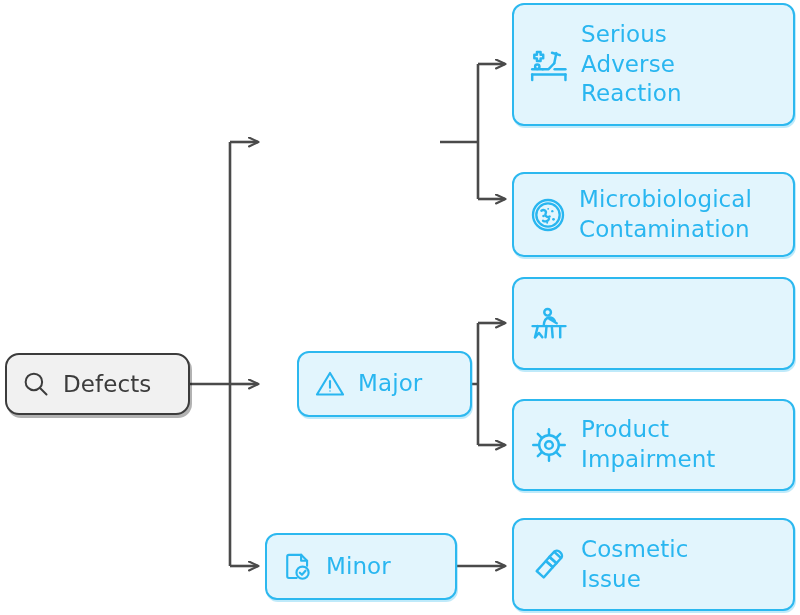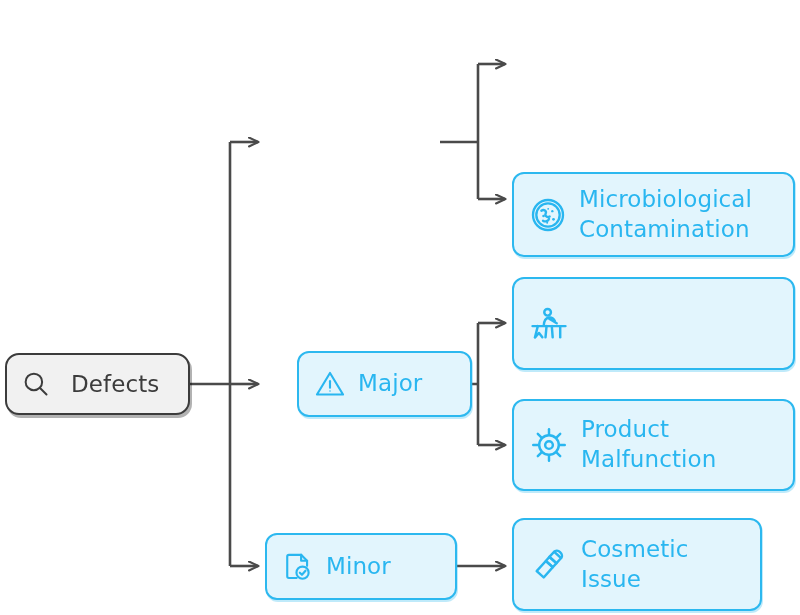--- a/index.html
+++ b/index.html
@@ -34,21 +34,21 @@
     border-radius: 12px;
   }
 
   
   .node.root {
     background: #f1f1f1;
     border: 2px solid #3c3c3c;
     border-radius: 14px;
     box-shadow: 2px 3px 0 rgba(0,0,0,0.30);
     padding-left: 14px;
-    gap: 20px;
+    gap: 12px;
   }
   .node.root .node-label {
     color: #3c3c3c;
     font-size: 23px;
     letter-spacing: .1px;
   }
   .node.root .node-icon { color: #3c3c3c; }
 
   
   .node.blue {
@@ -141,20 +141,39 @@
         <path d="M14.2 3.4 H5.6 a1.2 1.2 0 0 0 -1.2 1.2 V18.6 a1.2 1.2 0 0 0 1.2 1.2 H11"></path>
         <path d="M14.2 3.4 L18.4 7.6 V11.2"></path>
         <path d="M14.2 3.4 V7.6 H18.4"></path>
         <circle cx="15.2" cy="16.0" r="4.3"></circle>
         <path d="M13.3 16.0 L14.8 17.5 L17.3 14.6"></path>
       </svg>
     </span>
     <span class="node-label">Minor</span>
   </div>
 
+  <div class="node blue" style="left:512px; top:3px; width:283px; height:123px;">
+    <span class="node-icon">
+      <svg width="42" height="42" viewBox="0 0 24 24" fill="none" stroke="currentColor" stroke-width="1.4" stroke-linecap="round" stroke-linejoin="round">
+        <path d="M3.6 6.1 h1.5 V4.6 h2.1 v1.5 h1.5 v2.1 h-1.5 v1.5 h-2.1 V8.2 H3.6 Z"></path>
+        <line x1="2.4" y1="17.4" x2="21.4" y2="17.4"></line>
+        <line x1="2.4" y1="17.4" x2="2.4" y2="20.6"></line>
+        <line x1="21.4" y1="17.4" x2="21.4" y2="20.6"></line>
+        <path d="M2.4 14.4 H8.4"></path>
+        <path d="M8.4 14.4 L11.8 14.4 L15.0 11.0"></path>
+        <circle cx="5.3" cy="13.0" r="1.25"></circle>
+        <path d="M15.0 11.0 L16.2 5.2"></path>
+        <path d="M13.7 5.0 L18.2 6.4"></path>
+        <line x1="15.2" y1="14.4" x2="21.4" y2="14.4"></line>
+      </svg>
+    </span>
+    <span class="node-label">Serious
+Adverse
+Reaction</span>
+  </div>
 
   <div class="node blue" style="left:512px; top:172px; width:283px; height:85px;">
     <span class="node-icon">
       <svg width="40" height="40" viewBox="0 0 24 24" fill="none" stroke="currentColor" stroke-width="1.4" stroke-linecap="round" stroke-linejoin="round">
         <circle cx="12" cy="12" r="9.0"></circle>
         <circle cx="12" cy="12" r="7.0"></circle>
         <path d="M8.0 9.4 c1.6 -1.1 3.3 0.3 2.6 1.7 c-0.7 1.4 0.9 2.6 2.4 1.8"></path>
         <path d="M9.0 15.4 c1.4 0.9 3.2 0.2 3.6 -1.1"></path>
         <circle cx="9.3" cy="12.6" r="0.75" fill="currentColor" stroke="none"></circle>
         <circle cx="14.6" cy="9.7" r="0.7" fill="currentColor" stroke="none"></circle>
@@ -192,24 +211,24 @@
         <line x1="12" y1="17.8" x2="12" y2="21.0"></line>
         <line x1="3.0" y1="12" x2="6.2" y2="12"></line>
         <line x1="17.8" y1="12" x2="21.0" y2="12"></line>
         <line x1="5.6" y1="5.6" x2="7.9" y2="7.9"></line>
         <line x1="16.1" y1="16.1" x2="18.4" y2="18.4"></line>
         <line x1="18.4" y1="5.6" x2="16.1" y2="7.9"></line>
         <line x1="7.9" y1="16.1" x2="5.6" y2="18.4"></line>
       </svg>
     </span>
     <span class="node-label">Product
-Malfunction</span>
-  </div>
-
-  <div class="node blue" style="left:512px; top:518px; width:250px; height:93px;">
+Impairment</span>
+  </div>
+
+  <div class="node blue" style="left:512px; top:518px; width:283px; height:93px;">
     <span class="node-icon">
       <svg width="42" height="42" viewBox="0 0 24 24" fill="none" stroke="currentColor" stroke-width="1.4" stroke-linecap="round" stroke-linejoin="round">
         <g transform="rotate(42 12 12)">
           <path d="M9.1 4.4 h5.4 v4.0 h-5.4 Z"></path>
           <path d="M9.1 8.4 h5.4 v3.1 h-5.4 Z"></path>
           <path d="M9.1 11.5 h5.4 v7.8 h-5.4 Z"></path>
           <path d="M9.1 4.4 c0 -1.3 1.2 -2.1 2.7 -2.1 c1.5 0 2.7 0.8 2.7 2.1"></path>
         </g>
       </svg>
     </span>

